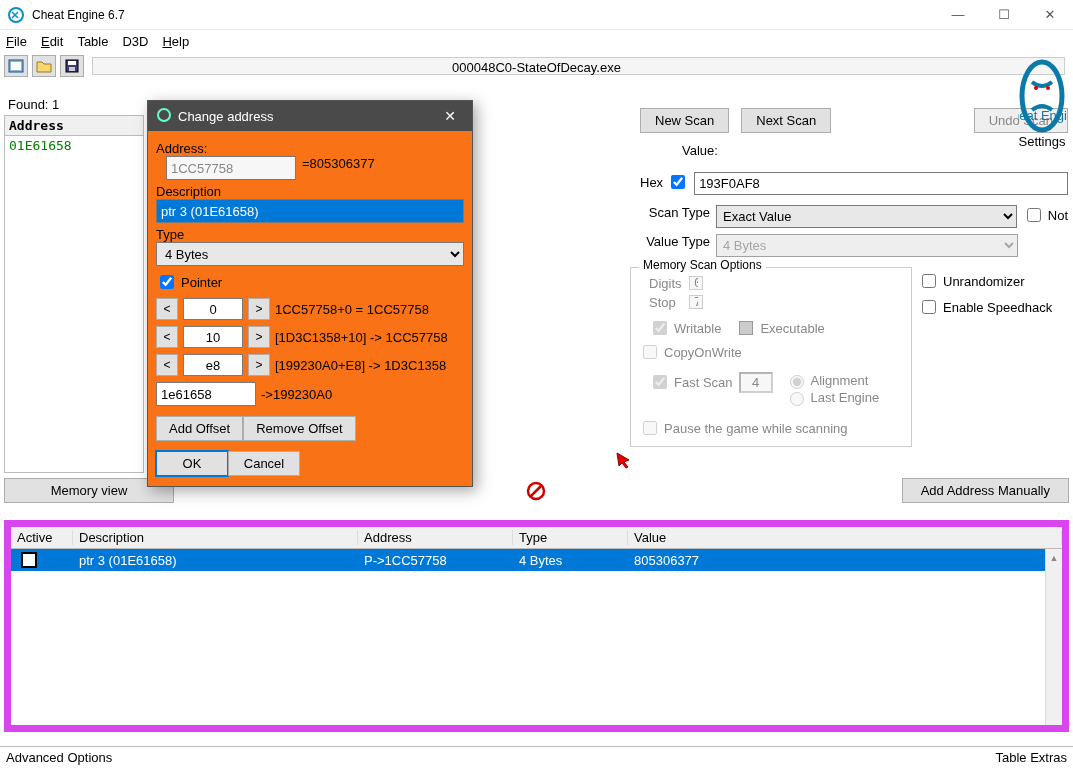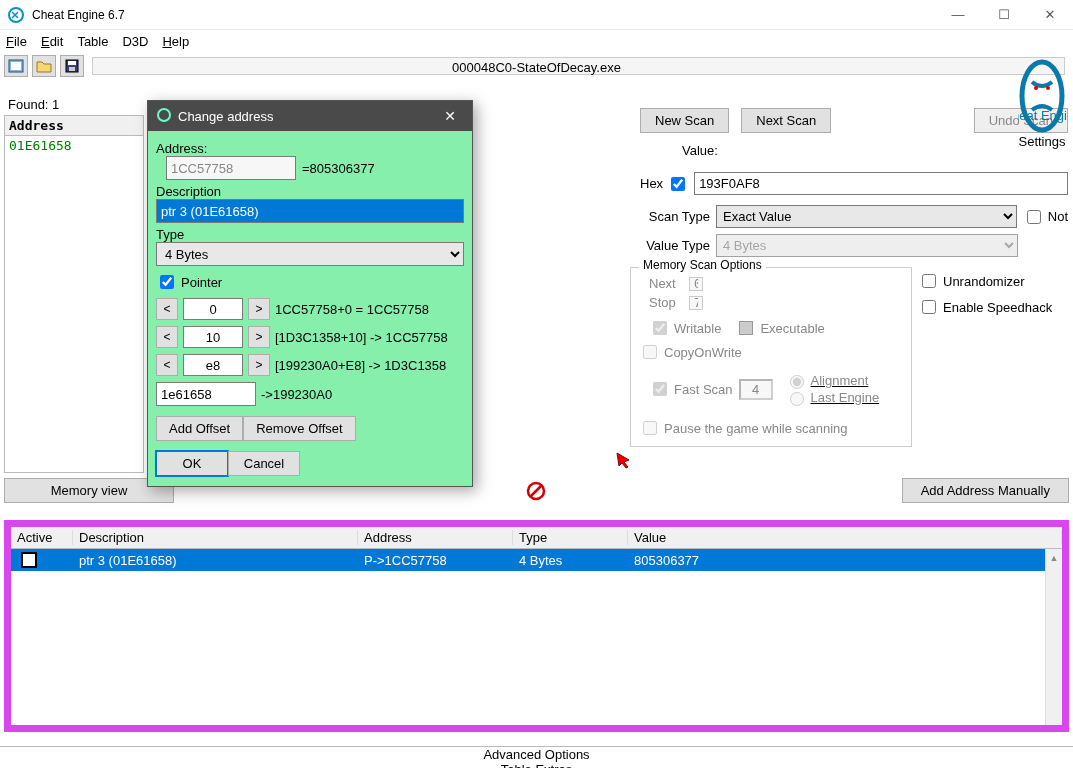--- a/index.html
+++ b/index.html
@@ -39,38 +39,38 @@
   .smallfld { width:150px; text-align:right; font-family:Consolas,monospace; font-size:12px; border:1px solid #ccc; background:#f7f7f7; color:#888; height:20px; padding:0 4px;}
   .bottom-table { position:absolute; left:4px; top:520px; right:4px; height:212px; border:7px solid #d946ef; background:#fff;}
   .bottom-table .thead { display:flex; background:#f0f0f0; border-bottom:1px solid #bbb; height:22px; align-items:center;}
   .bottom-table .th { padding:0 6px; border-right:1px solid #ddd; font-size:13px;}
   .bottom-table .trow { display:flex; background:#0078d7; color:#fff; height:22px; align-items:center;}
   .bottom-table .td { padding:0 6px; font-size:13px;}
   .col-active{width:62px;} .col-desc{width:285px;} .col-addr{width:155px;} .col-type{width:115px;} .col-val{flex:1;}
   .active-box{ width:16px;height:16px;border:2px solid #000; background:#fff; margin-left:4px;}
   .scroll-stub { position:absolute; right:0; top:22px; bottom:0; width:17px; background:#f0f0f0; border-left:1px solid #ddd;}
   .scroll-stub .arr { width:100%; height:17px; display:flex;align-items:center;justify-content:center;color:#888; font-size:9px;}
-  .statusbar { position:absolute; bottom:0; left:0; right:0; height:22px; border-top:1px solid #bbb; display:flex; align-items:center; padding:0 6px; justify-content:space-between; background:#fff;flex-direction:column;}
+  .statusbar { position:absolute; bottom:0; left:0; right:0; height:22px; border-top:1px solid #bbb; display:flex; align-items:center; padding:0 6px; justify-content:space-between; background:#fff;}
   
-  .dialog { position:absolute; left:147px; top:100px; width:326px; background:#86efac; border:1px solid #555; box-shadow:4px 4px 14px rgba(0,0,0,.35); z-index:100;}
+  .dialog { position:absolute; left:147px; top:100px; width:326px; background:#f97316; border:1px solid #555; box-shadow:4px 4px 14px rgba(0,0,0,.35); z-index:100;}
   .dialog .d-title { height:30px; background:#4a4a4a; color:#fff; display:flex; align-items:center; padding:0 8px; font-size:13px;}
   .dialog .d-title .xbtn { margin-left:auto; width:28px; text-align:center; font-size:14px;}
   .dialog .body { padding:6px 8px 10px 8px;}
   .dlabel { font-size:13px; margin-top:4px;}
   .dfld { width:100%; border:1px solid #7a7a7a; padding:3px 4px; font-size:13px; height:24px;}
   .dfld.sel { background:#0078d7; color:#fff;}
   .dfld.ro { color:#888; background:#f7f7f7;}
   .drow { display:flex; align-items:center; gap:5px; margin-top:6px;}
   .sqbtn { width:22px; height:22px; border:1px solid #adadad; background:#e1e1e1; display:flex;align-items:center;justify-content:center; font-size:12px;}
   .offfld { width:60px; height:22px; border:1px solid #7a7a7a; text-align:center; font-size:13px;}
   .ptr-res { font-size:13px;}
   .dbtns { display:flex; margin-top:10px;}
   .dbtn { border:1px solid #adadad; background:#e1e1e1; padding:4px 12px; font-size:13px;}
   .dbtn.primary { border:1px solid #0078d7; outline:1px solid #0078d7;}
-  .row-flex{display:flex;align-items:center;gap:6px;padding-left:10px;}
+  .row-flex{display:flex;align-items:flex-start;gap:6px;padding-left:10px;}
 </style>
 </head>
 <body>
 
 <div class="titlebar">
   <span class="app-icon">
     <svg width="18" height="18" viewBox="0 0 18 18">
         <circle cx="9" cy="9" r="7" fill="none" stroke="#0890c4" stroke-width="2"></circle>
         <path d="M5 6 L11 12 M11 6 L5 12" stroke="#0890c4" stroke-width="1.5"></path>
       </svg>
@@ -159,21 +159,21 @@
   <div class="row-flex" style="margin-top:6px;">
     <span style="width:70px;text-align:right;">Value Type</span>
     <select class="fld" style="flex:1;" disabled=""><option>4 Bytes</option></select>
     <span style="width:44px;"></span>
   </div>
 
   <div style="display:flex; gap:6px;">
     <div class="mem-opts" style="flex:1;">
       <span class="legend">Memory Scan Options</span>
       <div class="row-flex chk disabled">
-          <span style="width:34px;">Next</span>
+          <span style="width:34px;">Digits</span>
           <input class="smallfld" disabled="" value="0000000000000000" style="">
         </div>
       <div class="row-flex chk disabled" style="margin-top:4px;">
           <span style="width:34px;">Stop</span>
           <input class="smallfld" disabled="" value="7fffffffffffffff" style="">
         </div>
       <div class="row-flex" style="margin-top:8px; gap:14px;">
         <label class="chk disabled">
             <input type="checkbox" checked="" disabled="" style="">
             <span>Writable</span>
@@ -186,21 +186,21 @@
       <label class="chk disabled" style="margin-top:4px;">
           <input type="checkbox" disabled="" style="">
           <span>CopyOnWrite</span>
         </label>
       <div class="row-flex" style="margin-top:10px;">
         <label class="chk disabled">
             <input type="checkbox" checked="" disabled="" style="">
             <span>Fast Scan</span>
           </label>
         <input class="fld" style="width: 34px; text-align: center; color: rgb(136, 136, 136); background: rgb(247, 247, 247);" disabled="" value="4">
-        <div style="margin-left:6px;text-decoration:underline;">
+        <div style="margin-left:6px;">
           <label class="chk disabled">
               <input type="radio" checked="" disabled="" style="">
               <span>Alignment</span>
             </label>
           <label class="chk disabled">
               <input type="radio" disabled="" style="">
               <span>Last Engine</span>
             </label>
         </div>
       </div>

